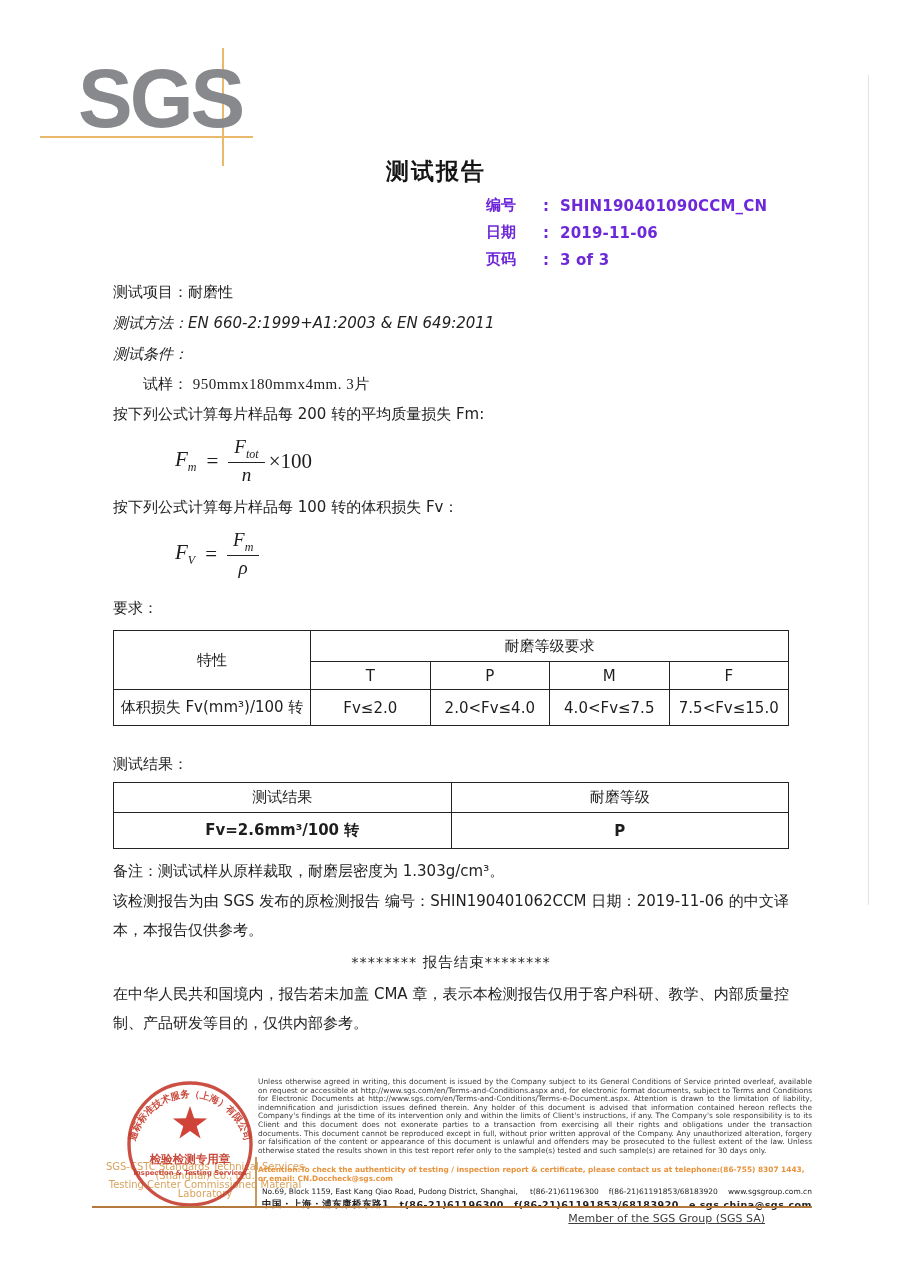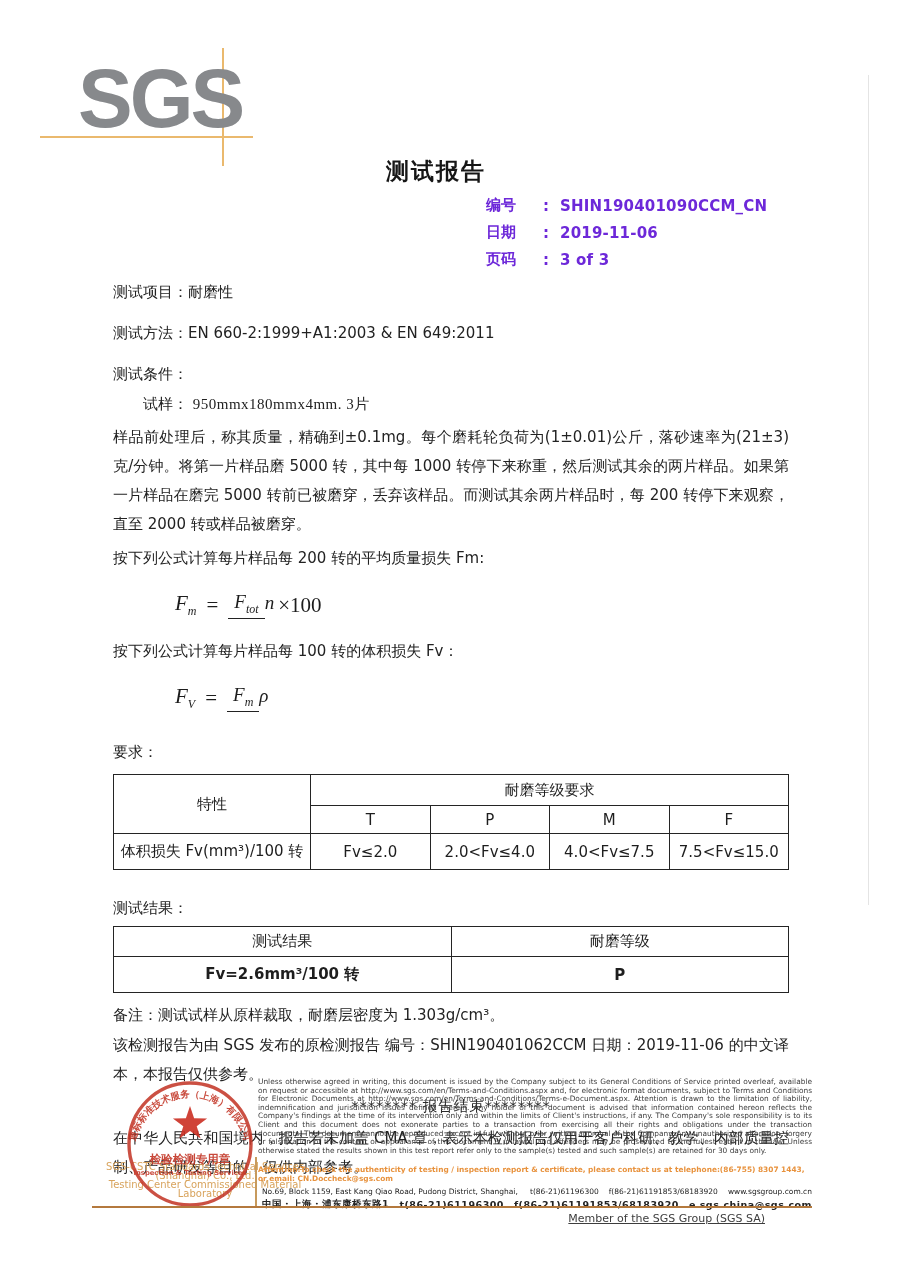--- a/index.html
+++ b/index.html
@@ -25,31 +25,31 @@
   .report-title { position:absolute; left:386px; top:156px; font-size:23px; font-weight:bold; letter-spacing:2px; color:#161616; }
   .hdr-fields { position:absolute; left:486px; top:192px; }
   .hdr-row { display:flex; height:27px; align-items:center; font-size:15px; font-weight:bold; color:#6d28d9; }
   .hdr-label { width:46px; }
   .hdr-colon { width:28px; text-align:center; }
   .hdr-value { letter-spacing:0.2px; }
 
   
   .body-col { position:absolute; left:113px; top:281px; width:676px; font-size:15px; color:#222; }
   .line { line-height:22px; }
-  .mt8 { margin-top:8px; } .mt9 { margin-top:19px; }
+  .mt8 { margin-top:8px; } .mt9 { margin-top:9px;font-style:italic; }
   .indent { padding-left:30px; }
   .serif-val { font-family:"Liberation Serif","DejaVu Serif",serif; letter-spacing:0.5px; }
   .para { margin-top:8px; line-height:29px; text-align:justify; }
   .intro { margin-top:5px; line-height:29px; }
 
   .formula { display:flex; align-items:center; margin:6px 0 6px 62px; height:52px;
              font-family:"Liberation Serif","DejaVu Serif",serif; font-style:italic; font-size:21px; color:#1c1c1c; }
   .formula sub { font-size:12px; font-style:italic; }
   .f-eq { margin:0 10px; font-style:normal; }
-  .frac { display:inline-flex; flex-direction:row; align-items:flex-start; font-size:19px; }
+  .frac { display:inline-flex; flex-direction:column; align-items:center; font-size:19px; }
   .frac .num { border-bottom:1.6px solid #222; padding:0 6px 1px; }
   .frac .den { padding-top:1px; }
   .f-suffix { margin-left:4px; font-style:normal; }
 
   table.grid { border-collapse:collapse; width:676px; table-layout:fixed; }
   table.grid td { border:1.8px solid #242424; text-align:center; font-size:15px; color:#1e1e1e; padding:0 2px; }
   .req-tbl { margin-top:10px; }
   .req-tbl .r-head td { height:31px; }
   .req-tbl .r-grades td { height:28px; }
   .req-tbl .r-data td { height:36px; }
@@ -111,21 +111,20 @@
       <span class="hdr-value">3 of 3</span>
     </div>
   </div>
 
   <div class="body-col">
     <div class="line"><span>测试项目：</span><span>耐磨性</span></div>
     <div class="line mt9"><span>测试方法：</span><span>EN 660-2:1999+A1:2003 &amp; EN 649:2011</span></div>
     <div class="line mt9">测试条件：</div>
     <div class="line mt8 indent"><span>试样：</span> <span class="serif-val">950mmx180mmx4mm. 3片</span></div>
 
-    <div class="para">样品前处理后，称其质量，精确到±0.1mg。每个磨耗轮负荷为(1±0.01)公斤，落砂速率为(21±3)克/分钟。将第一片样品磨 5000 转，其中每 1000 转停下来称重，然后测试其余的两片样品。如果第一片样品在磨完 5000 转前已被磨穿，丢弃该样品。而测试其余两片样品时，每 200 转停下来观察，直至 2000 转或样品被磨穿。</div>
 
     <div class="intro">按下列公式计算每片样品每 200 转的平均质量损失 Fm:</div>
     <div class="formula">
       <span><span>F</span><sub>m</sub></span>
       <span class="f-eq">=</span>
       <span class="frac">
         <span class="num"><span>F</span><sub>tot</sub></span>
         <span class="den">n</span>
       </span>
       <span class="f-suffix">×100</span>

